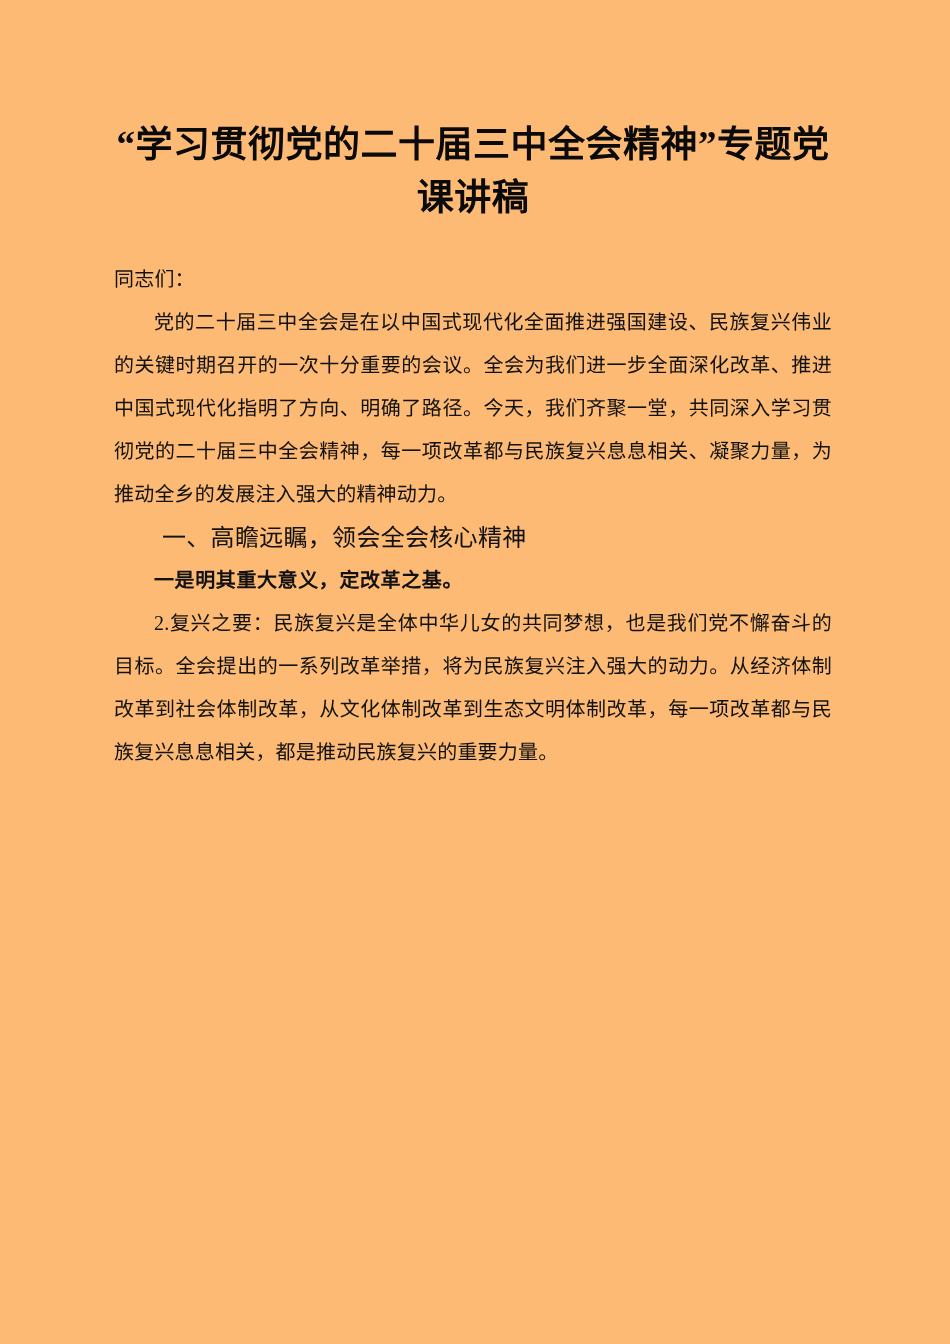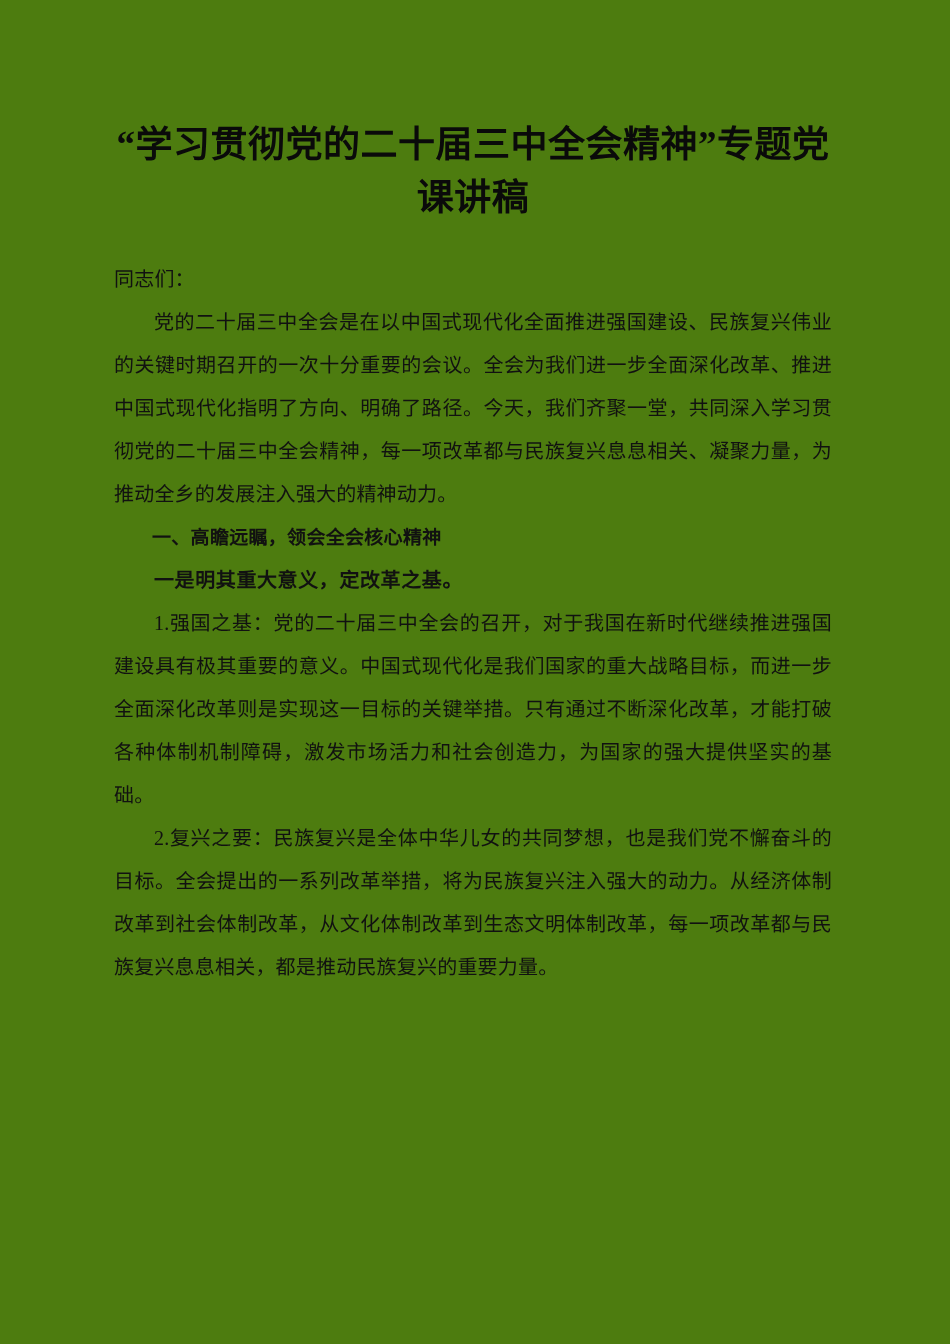--- a/index.html
+++ b/index.html
@@ -14,21 +14,21 @@
     overflow: hidden;
     font-family: "Liberation Serif", "DejaVu Serif", serif;
     color: #000000;
     -webkit-font-smoothing: antialiased;
   }
 
   .page {
     position: relative;
     width: 950px;
     height: 1344px;
-    background: #4d7c0f;
+    background: #fdba74;
     box-sizing: border-box;
   }
 
   .content {
     position: absolute;
     left: 114px;
     top: 0;
     width: 718px;
   }
 
@@ -65,22 +65,22 @@
     text-indent: 2em;
   }
 
   p.noindent {
     text-indent: 0;
   }
 
   
   p.heading-1 {
     font-family: "Liberation Sans", "DejaVu Sans", sans-serif;
-    font-weight: bold;
-    font-size: 19px;
+    font-weight: normal;
+    font-size: 24px;
     line-height: 43px;
     text-indent: 2em;
     letter-spacing: 0.3px;
   }
 
   
   p.heading-2 {
     font-family: "Liberation Serif", "DejaVu Serif", serif;
     font-weight: bold;
     font-size: 20px;
@@ -102,19 +102,18 @@
     <div class="body-block">
 
       <p class="para noindent">同志们：</p>
 
       <p class="para indent">党的二十届三中全会是在以中国式现代化全面推进强国建设、民族复兴伟业的关键时期召开的一次十分重要的会议。全会为我们进一步全面深化改革、推进中国式现代化指明了方向、明确了路径。今天，我们齐聚一堂，共同深入学习贯彻党的二十届三中全会精神，每一项改革都与民族复兴息息相关、凝聚力量，为推动全乡的发展注入强大的精神动力。</p>
 
       <p class="para heading-1">一、高瞻远瞩，领会全会核心精神</p>
 
       <p class="para heading-2">一是明其重大意义，定改革之基。</p>
 
-      <p class="para indent">1.强国之基：党的二十届三中全会的召开，对于我国在新时代继续推进强国建设具有极其重要的意义。中国式现代化是我们国家的重大战略目标，而进一步全面深化改革则是实现这一目标的关键举措。只有通过不断深化改革，才能打破各种体制机制障碍，激发市场活力和社会创造力，为国家的强大提供坚实的基础。</p>
 
       <p class="para indent">2.复兴之要：民族复兴是全体中华儿女的共同梦想，也是我们党不懈奋斗的目标。全会提出的一系列改革举措，将为民族复兴注入强大的动力。从经济体制改革到社会体制改革，从文化体制改革到生态文明体制改革，每一项改革都与民族复兴息息相关，都是推动民族复兴的重要力量。</p>
 
     </div>
   </div>
 </div>
 
 </body></html>

